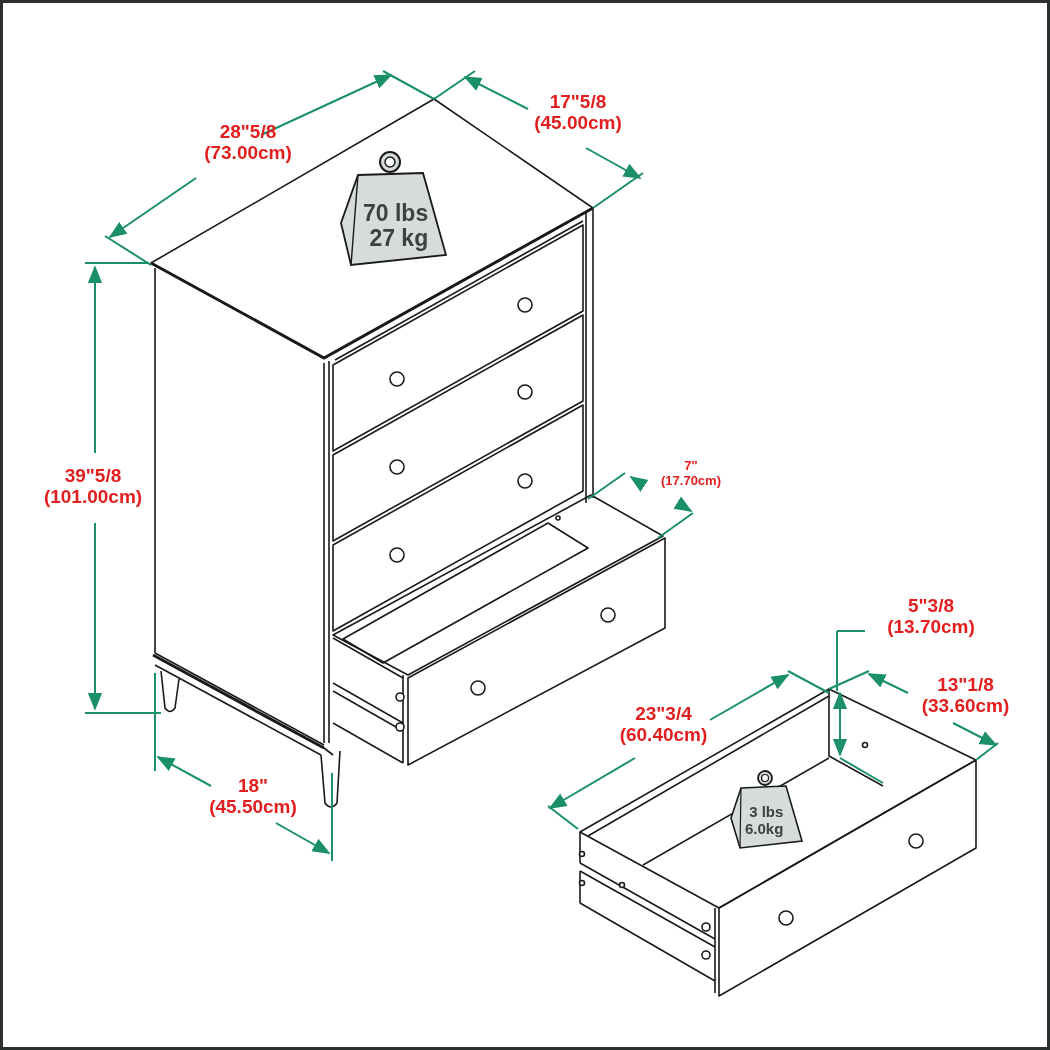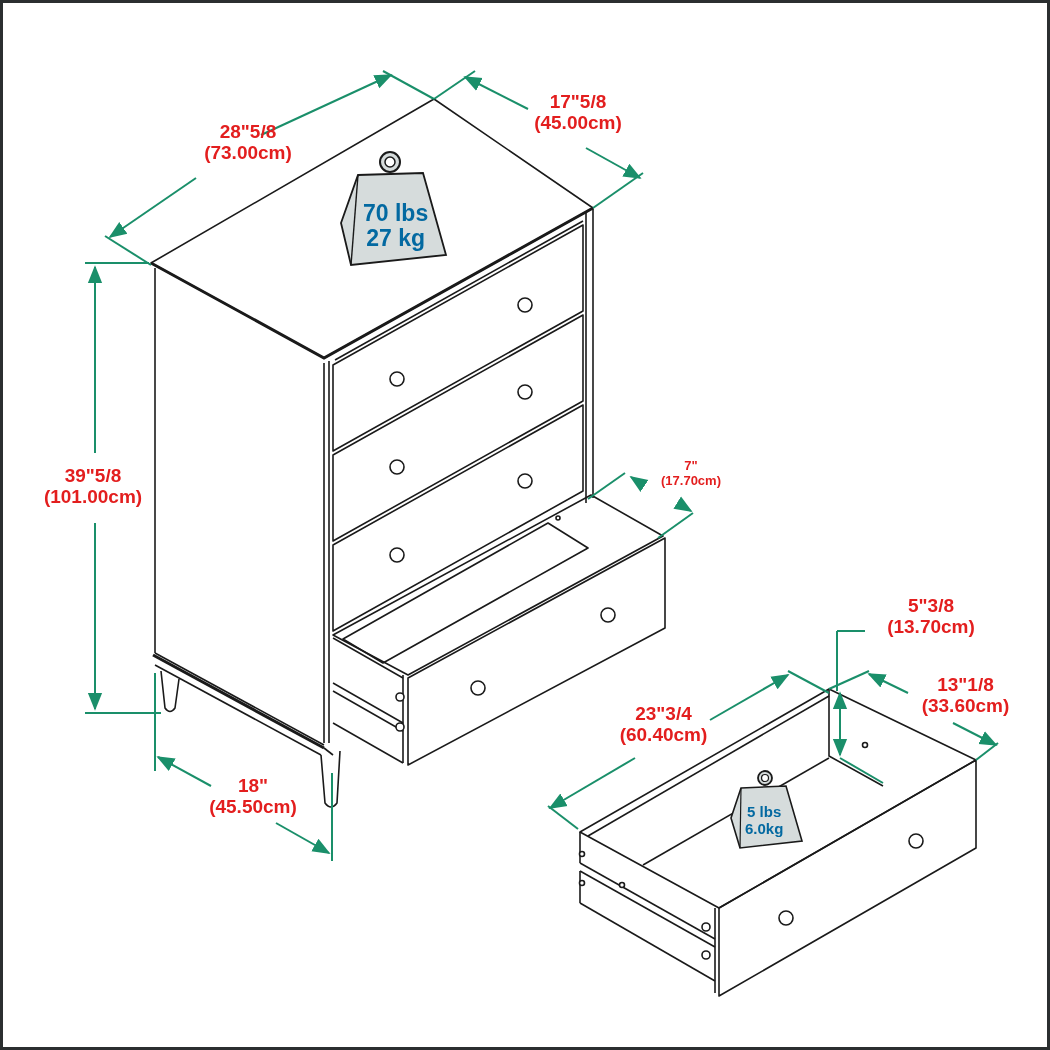--- a/index.html
+++ b/index.html
@@ -15,21 +15,21 @@
   .arrow { fill: #1a8f6a; }
   .knob { fill: #fff; stroke: #1a1a1a; stroke-width: 1.6; }
   .label {
     position: absolute; text-align: center; color: #e31e1e;
     font-family: "Liberation Sans", sans-serif; font-weight: bold;
     line-height: 1.12; white-space: nowrap;
   }
   .label.big { font-size: 19px; }
   .label.small { font-size: 13px; }
   .weight-text {
-    position: absolute; text-align: center; color: #0369a1;
+    position: absolute; text-align: right; color: #404040;
     font-family: "Liberation Sans", sans-serif; font-weight: bold;
     line-height: 1.1; white-space: nowrap;
   }
 </style>
 </head>
 <body>
 
 <div id="canvas">
 
 <svg width="1050" height="1050" viewBox="0 0 1050 1050">
@@ -210,17 +210,17 @@
   <div>23"3/4</div>
   <div>(60.40cm)</div>
 </div>
 
 <div class="weight-text" style="left:360px; top:198px; font-size:23px;">
   <div>70 lbs</div>
   <div>27 kg</div>
 </div>
 
 <div class="weight-text" style="left:742px; top:801px; font-size:15px;">
-  <div>5 lbs</div>
+  <div>3 lbs</div>
   <div>6.0kg</div>
 </div>
 
 </div>
 
 </body></html>

